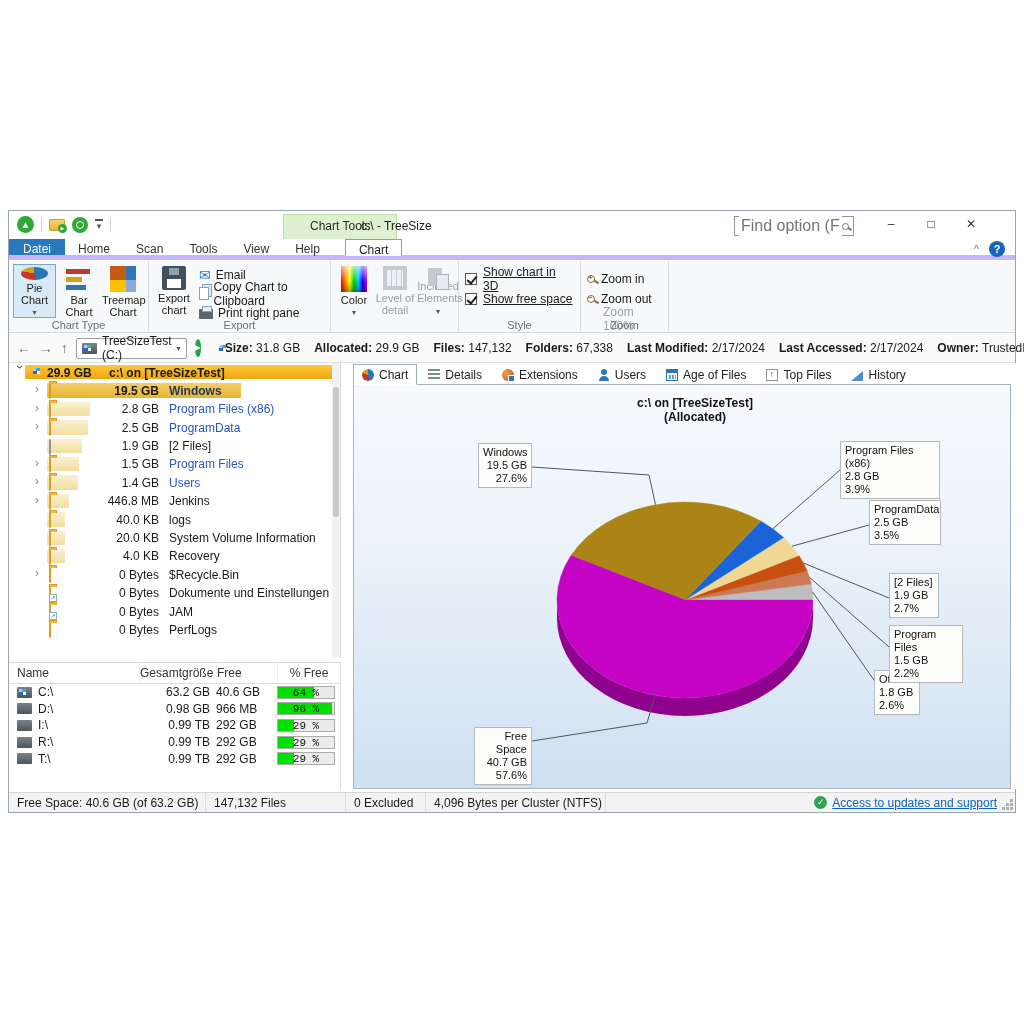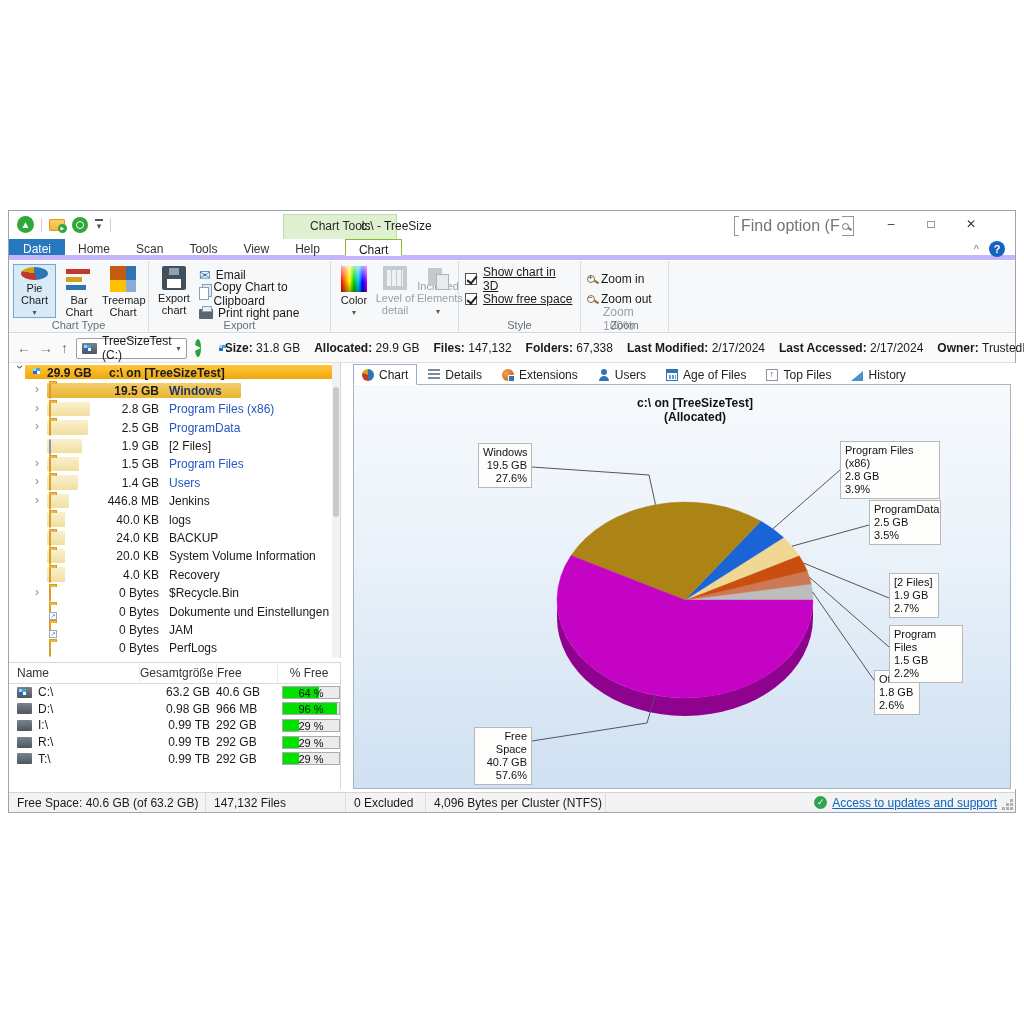--- a/index.html
+++ b/index.html
@@ -143,21 +143,21 @@
   .dtable{position:absolute;left:0;top:451px;width:332px;height:127px;background:#fff;border-top:1px solid #d8d8d8;
           border-right:1px solid #d8d8d8;font-size:12px;}
   .dhead{display:flex;height:21px;align-items:center;border-bottom:1px solid #dcdcdc;color:#333;}
   .dcol-name{width:130px;padding-left:8px;}
   .dcol-total{width:77px;text-align:right;border-left:1px solid #ececec;height:100%;line-height:21px;padding-right:6px;}
   .dcol-free{width:61px;text-align:left;border-left:1px solid #ececec;height:100%;line-height:21px;padding-right:6px;}
   .dcol-pct{flex:1;text-align:center;border-left:1px solid #ececec;height:100%;line-height:21px;}
   .drow{display:flex;height:16.6px;align-items:center;}
   .drow .dcol-name{display:flex;align-items:center;gap:6px;}
   .drow .dcol-total,.drow .dcol-free{border-left:none;line-height:normal;height:auto;}
-  .pctcell{flex:1;display:flex;justify-content:flex-end;}
+  .pctcell{flex:1;display:flex;justify-content:flex-start;font-family:Liberation Mono, monospace;}
   .pcttrack{width:58px;height:13px;border:1px solid #ABABAB;background:#EBEBEB;position:relative;}
   .pctfill{position:absolute;left:0;top:0;bottom:0;background:#00E100;}
   .pcttext{position:absolute;inset:0;text-align:center;font-size:11px;line-height:13px;color:#111;}
 
   
   .rightpane{position:absolute;left:338px;top:152px;width:670px;height:426px;background:#fff;}
   .panetabs{position:absolute;left:6px;top:0;height:21px;display:flex;align-items:flex-end;gap:2px;}
   .ptab{display:flex;align-items:center;gap:5px;height:19px;padding:0 8px;color:#222;border:1px solid transparent;}
   .ptab.active{border:1px solid #9ab0c9;border-bottom:1px solid #fff;background:#fff;height:21px;margin-bottom:-1px;z-index:2;}
   .pt-ico{width:12px;height:12px;flex:0 0 auto;}
@@ -429,26 +429,20 @@
           </div>
           <div class="trow">
             <div class="tbar pale" style="width: 18px;"></div>
             <span class="ticon"><span class="ico-folder"></span></span>
             <span class="tsize">40.0 KB</span>
             <span class="tname">logs</span>
           </div>
           <div class="trow">
             <div class="tbar pale" style="width: 18px;"></div>
             <span class="ticon"><span class="ico-folder"></span></span>
-            <span class="tsize">24.0 KB</span>
-            <span class="tname">BACKUP</span>
-          </div>
-          <div class="trow">
-            <div class="tbar pale" style="width: 18px;"></div>
-            <span class="ticon"><span class="ico-folder"></span></span>
             <span class="tsize">20.0 KB</span>
             <span class="tname">System Volume Information</span>
           </div>
           <div class="trow">
             <div class="tbar pale" style="width: 18px;"></div>
             <span class="ticon"><span class="ico-folder"></span></span>
             <span class="tsize">4.0 KB</span>
             <span class="tname">Recovery</span>
           </div>
           <div class="trow">

